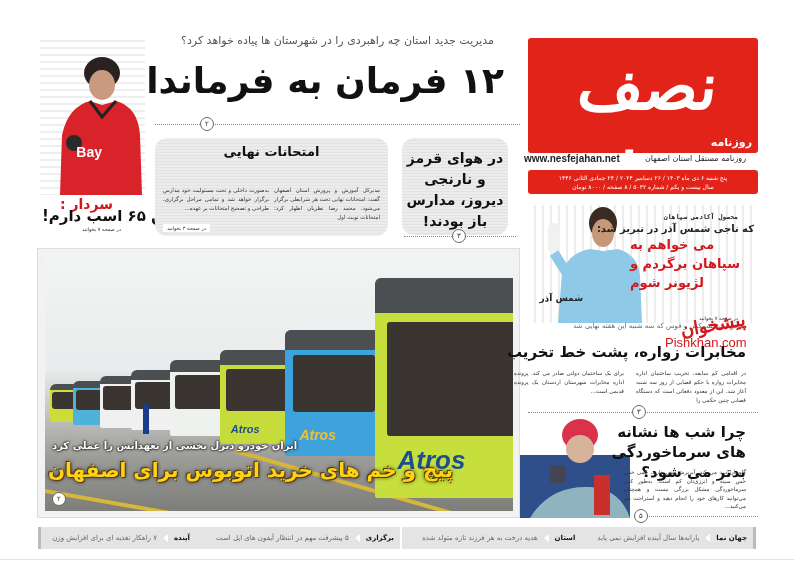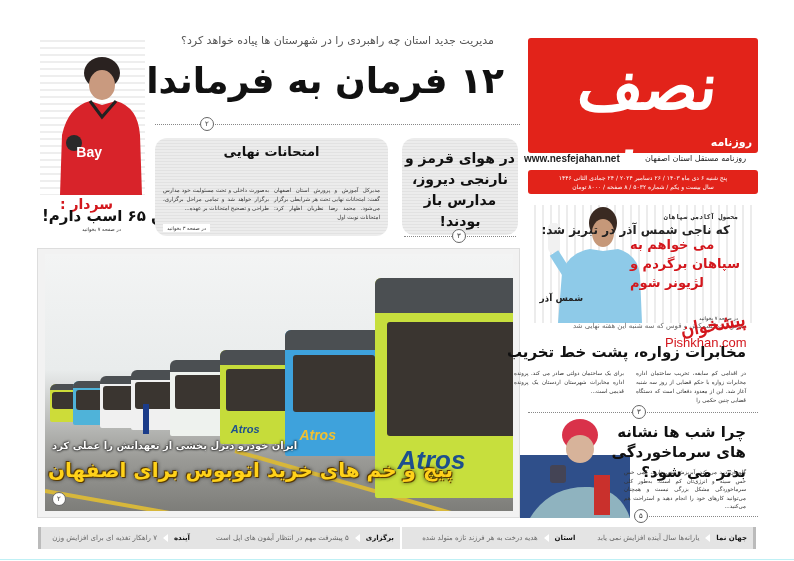--- a/index.html
+++ b/index.html
@@ -30,38 +30,38 @@
     .small-ref { font-size: 5px; color: #333; }
 
     
     .graybox { background: repeating-linear-gradient(180deg, #ececec 0 2px, #e2e2e2 2px 3px); border-radius: 12px; }
     .exam-box { left: 155px; top: 138px; width: 233px; height: 98px; }
     .exam-title1 { right: 0; left: 0; top: 6px; text-align: center; font-size: 13px; font-weight: bold; }
     .exam-title2 { right: 0; left: 0; top: 24px; text-align: center; font-size: 13px; font-weight: bold; }
     .exam-col { top: 48px; width: 106px; font-size: 5.5px; line-height: 9px; color: #333; text-align: justify; }
     .ref-tag { background: #fff; font-size: 5px; padding: 1px 4px; color: #333; }
 
-    .air-box { left: 402px; top: 138px; width: 116px; height: 97px; }
+    .air-box { left: 402px; top: 138px; width: 106px; height: 97px; }
     .air-title { left: 0; right: 0; top: 10px; text-align: center; font-size: 14px; font-weight: bold; line-height: 21px; }
 
     
     .bus-frame { left: 37px; top: 248px; width: 483px; height: 270px; background: #f2f2f2; border: 1px solid #ddd; }
     .bus-img { left: 45px; top: 254px; width: 468px; height: 257px; background: linear-gradient(180deg, #f3f4f4 0%, #e9ecec 45%, #9a9a96 80%, #7d7d79 100%); overflow: hidden; }
     .bus { position: absolute; border-radius: 6px 6px 2px 2px; }
     .bus .win { position: absolute; left: 8%; right: 6%; top: 20%; height: 45%; background: #3a3530; border-radius: 3px; }
     .bus .top { position: absolute; left: 0; right: 0; top: 0; height: 16%; background: #4b4f52; border-radius: 6px 6px 0 0; }
     .bus .brand { position: absolute; left: 15%; bottom: 10%; font-family: "Liberation Sans", sans-serif; font-style: italic; font-weight: bold; color: #1d4f8e; direction: ltr; }
     .road-line { position: absolute; height: 4px; background: #d7b73b; transform-origin: left center; }
     .bus-kicker { left: 52px; top: 440px; font-size: 10px; color: #fff; font-weight: bold; text-shadow: 0 0 3px #000, 0 0 2px #000; white-space: nowrap; }
     .bus-title { left: 48px; top: 458px; font-size: 20px; color: #ffd21a; font-weight: bold; text-shadow: 1px 1px 0 #5a3b00, -1px -1px 0 #5a3b00, 0 0 4px #000; white-space: nowrap; }
 
     
     .gk-box { left: 528px; top: 205px; width: 230px; height: 118px; background: repeating-linear-gradient(90deg, #fff 0 6px, #ececec 6px 8px); overflow: hidden; }
     .gk-k1 { right: 20px; top: 8px; font-size: 6.5px; font-weight: bold; color: #222; font-family: Liberation Mono, monospace; }
-    .gk-k2 { right: 28px; top: 18px; font-size: 12px; font-weight: bold; color: #222; }
+    .gk-k2 { right: 4px; top: 18px; font-size: 10px; font-weight: bold; color: #222; }
     .gk-title { right: 18px; top: 30px; font-size: 13px; font-weight: bold; color: #d3171d; line-height: 19px; text-align: left; width: 110px; }
     .gk-ref { right: 20px; top: 110px; font-size: 5px; color: #333; }
     .watermark1 { left: 680px; top: 314px; font-size: 18px; color: #d3171d; font-weight: bold; font-family: "DejaVu Serif", serif; transform: rotate(-10deg); }
     .watermark2 { left: 665px; top: 335px; font-size: 13px; color: #d3171d; font-family: "Liberation Sans", sans-serif; direction: ltr; }
     .gk-sub { right: 48px; top: 322px; font-size: 7px; color: #666; white-space: nowrap; }
 
     
     .mk-title { right: 48px; top: 343px; font-size: 15px; font-weight: bold; color: #111; white-space: nowrap; }
     .mk-col { top: 369px; width: 110px; font-size: 5.5px; line-height: 9px; color: #333; text-align: justify; }
 

